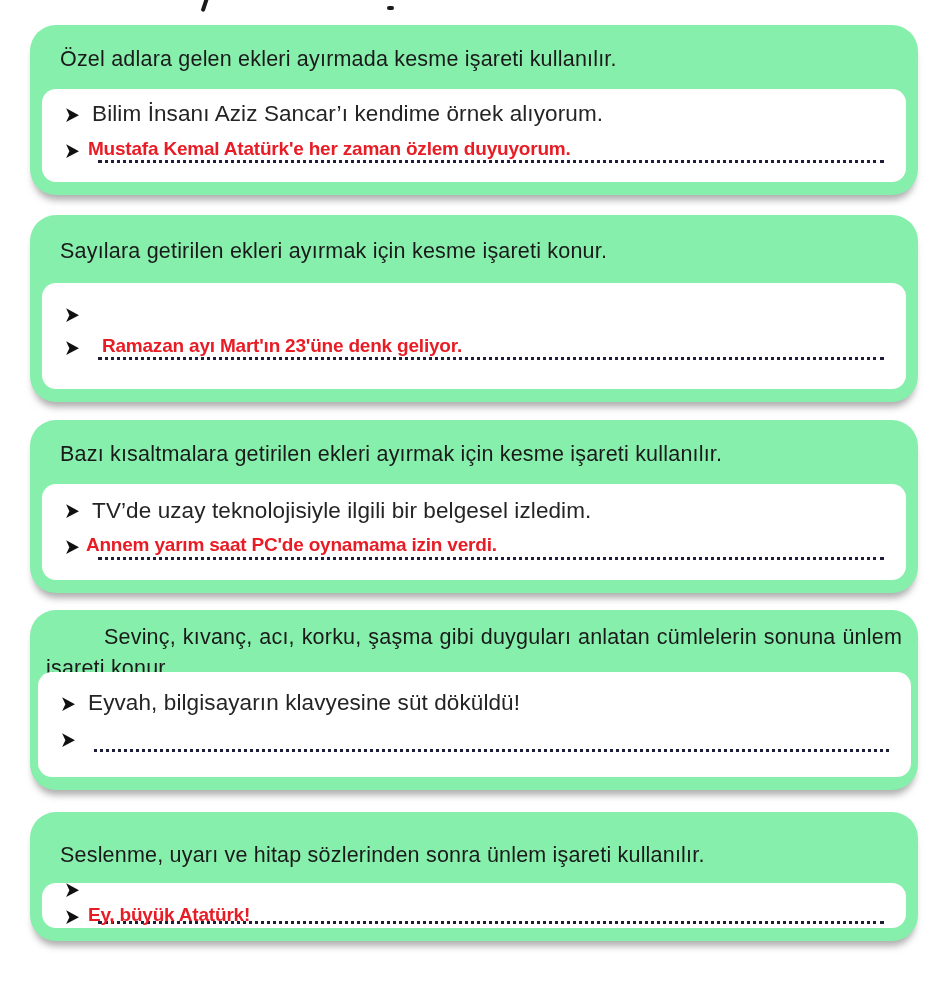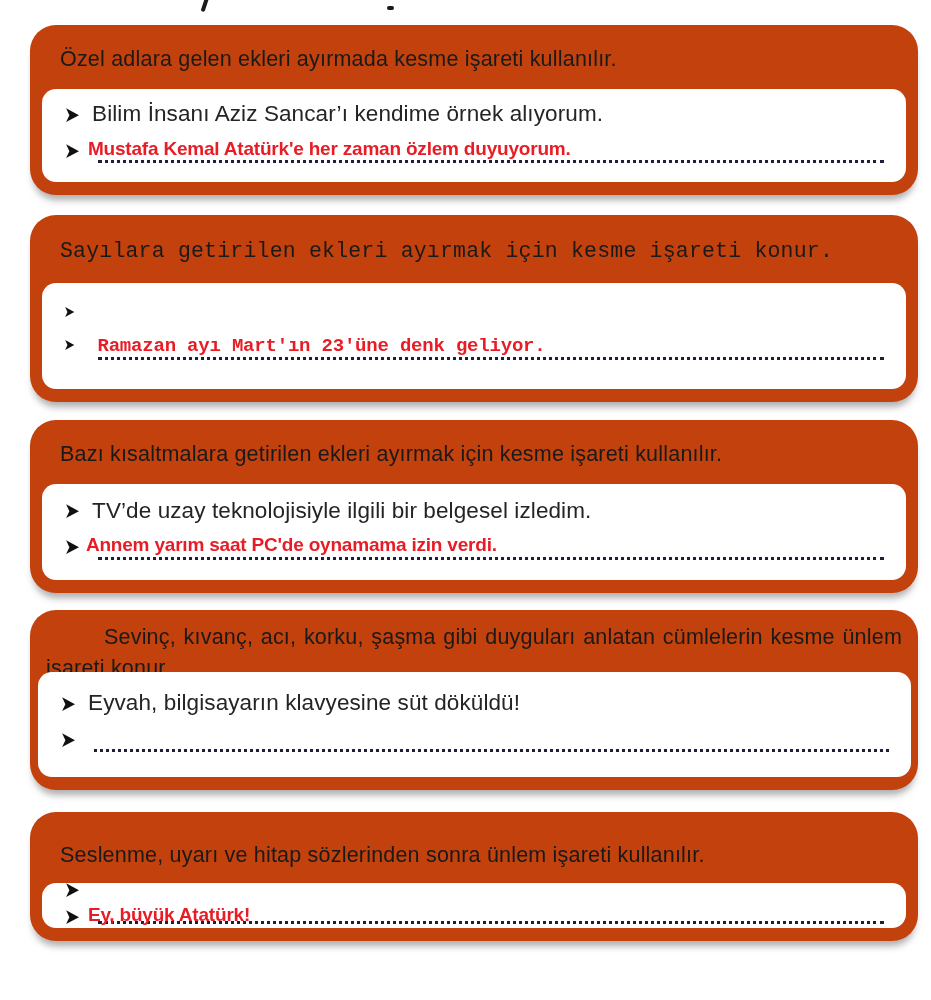--- a/index.html
+++ b/index.html
@@ -5,24 +5,24 @@
   * { margin:0; padding:0; box-sizing:border-box; }
   html,body { width:931px; height:1000px; background:#ffffff; overflow:hidden; }
   body { font-family:"Liberation Sans", sans-serif; position:relative; }
 
   
   .frag-stroke { position:absolute; left:203px; top:-4px; width:4px; height:16px;
     background:#1a1a1a; transform:rotate(18deg); border-radius:2px; }
   .frag-dot { position:absolute; left:387px; top:6px; width:7px; height:4px;
     background:#1a1a1a; border-radius:2px; }
 
-  .card { position:absolute; left:30px; width:888px; background:#c2410c;
+  .card { position:absolute; left:30px; width:888px; background:#86efac;
     border-radius:26px; box-shadow:0 8px 7px -3px rgba(120,120,120,.6); }
   .c1 { top:25px;  height:170px; }
-  .c2 { top:215px; height:187px;font-family:Liberation Mono, monospace; }
+  .c2 { top:215px; height:187px; }
   .c3 { top:420px; height:173px; }
   .c4 { top:610px; height:180px; }
   .c5 { top:812px; height:129px; }
 
   .rule { color:#1a1a1a; font-size:21.5px; line-height:1.3; letter-spacing:.2px;
     padding:21px 24px 0 30px; font-weight:500; }
   .c2 .rule { padding-top:23px; }
   .c4 .rule { padding:12px 16px 0 16px; text-indent:58px; text-align:justify; line-height:1.42; }
   .c5 .rule { padding-top:30px; }
 
@@ -96,21 +96,21 @@
     </div>
     <div class="answer-row">
       <span class="bullet">➤</span>
       <span class="dots"></span>
       <span class="answer-text">Annem yarım saat PC'de oynamama izin verdi.</span>
     </div>
   </div>
 </div>
 
 <div class="card c4">
-  <div class="rule">Sevinç, kıvanç, acı, korku, şaşma gibi duyguları anlatan cümlelerin kesme ünlem işareti konur.</div>
+  <div class="rule">Sevinç, kıvanç, acı, korku, şaşma gibi duyguları anlatan cümlelerin sonuna ünlem işareti konur.</div>
   <div class="panel">
     <div class="example-row">
       <span class="bullet">➤</span>
       <span>Eyvah, bilgisayarın klavyesine süt döküldü!</span>
     </div>
     <div class="answer-row">
       <span class="bullet">➤</span>
       <span class="dots"></span>
     </div>
   </div>

